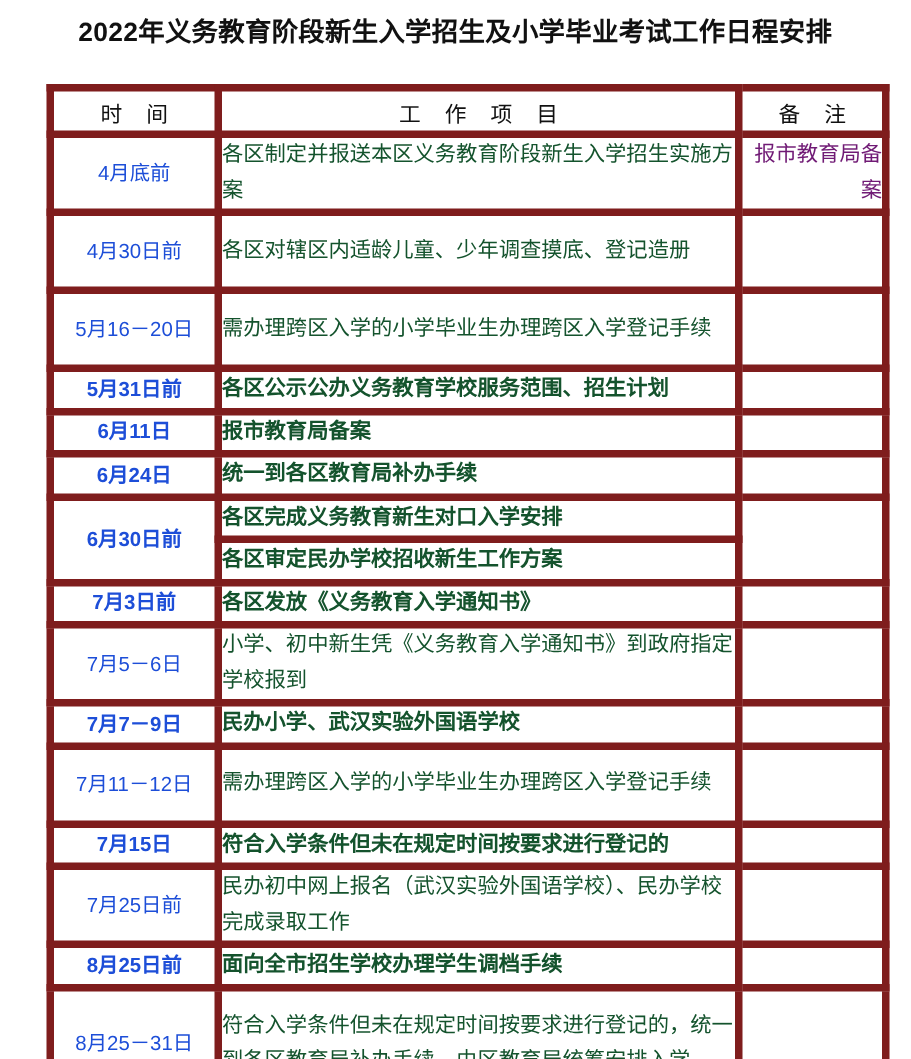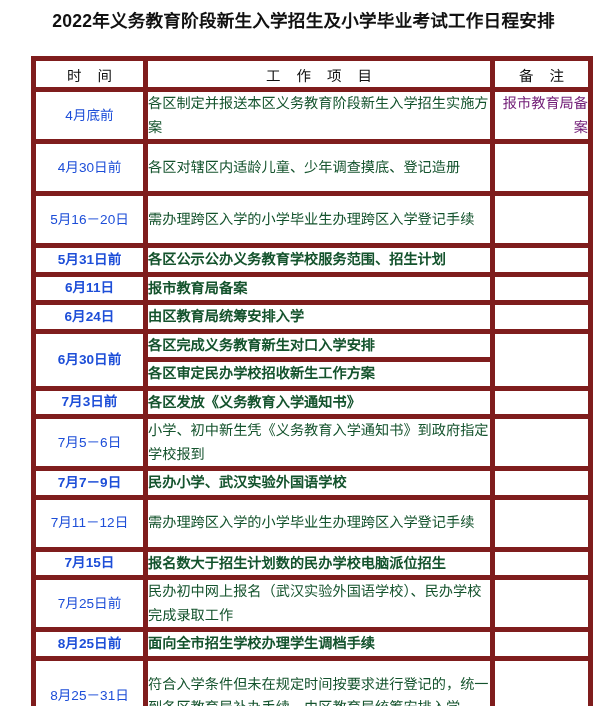--- a/index.html
+++ b/index.html
@@ -166,21 +166,21 @@
             <td class="item-cell">各区公示公办义务教育学校服务范围、招生计划</td>
             <td class="note-cell"></td>
           </tr>
           <tr class="h1">
             <td class="time-cell">6月11日</td>
             <td class="item-cell">报市教育局备案</td>
             <td class="note-cell"></td>
           </tr>
           <tr class="h1">
             <td class="time-cell">6月24日</td>
-            <td class="item-cell">由区教育局统筹安排入学</td>
+            <td class="item-cell">统一到各区教育局补办手续</td>
             <td class="note-cell"></td>
           </tr>
           <tr class="h1">
             <td class="time-cell" rowspan="2">6月30日前</td>
             <td class="item-cell">各区完成义务教育新生对口入学安排</td>
             <td class="note-cell" rowspan="2"></td>
           </tr>
           <tr class="h1">
             <td class="item-cell">各区审定民办学校招收新生工作方案</td>
           </tr>
@@ -199,21 +199,21 @@
             <td class="item-cell">民办小学、武汉实验外国语学校</td>
             <td class="note-cell"></td>
           </tr>
           <tr class="h2">
             <td class="time-cell">7月11－12日</td>
             <td class="item-cell">需办理跨区入学的小学毕业生办理跨区入学登记手续</td>
             <td class="note-cell"></td>
           </tr>
           <tr class="h1">
             <td class="time-cell">7月15日</td>
-            <td class="item-cell">报名数大于招生计划数的民办学校电脑派位招生</td>
+            <td class="item-cell">符合入学条件但未在规定时间按要求进行登记的</td>
             <td class="note-cell"></td>
           </tr>
           <tr class="h2">
             <td class="time-cell">7月25日前</td>
             <td class="item-cell">民办初中网上报名（武汉实验外国语学校）、民办学校完成录取工作</td>
             <td class="note-cell"></td>
           </tr>
           <tr class="h1">
             <td class="time-cell">8月25日前</td>
             <td class="item-cell">面向全市招生学校办理学生调档手续</td>

